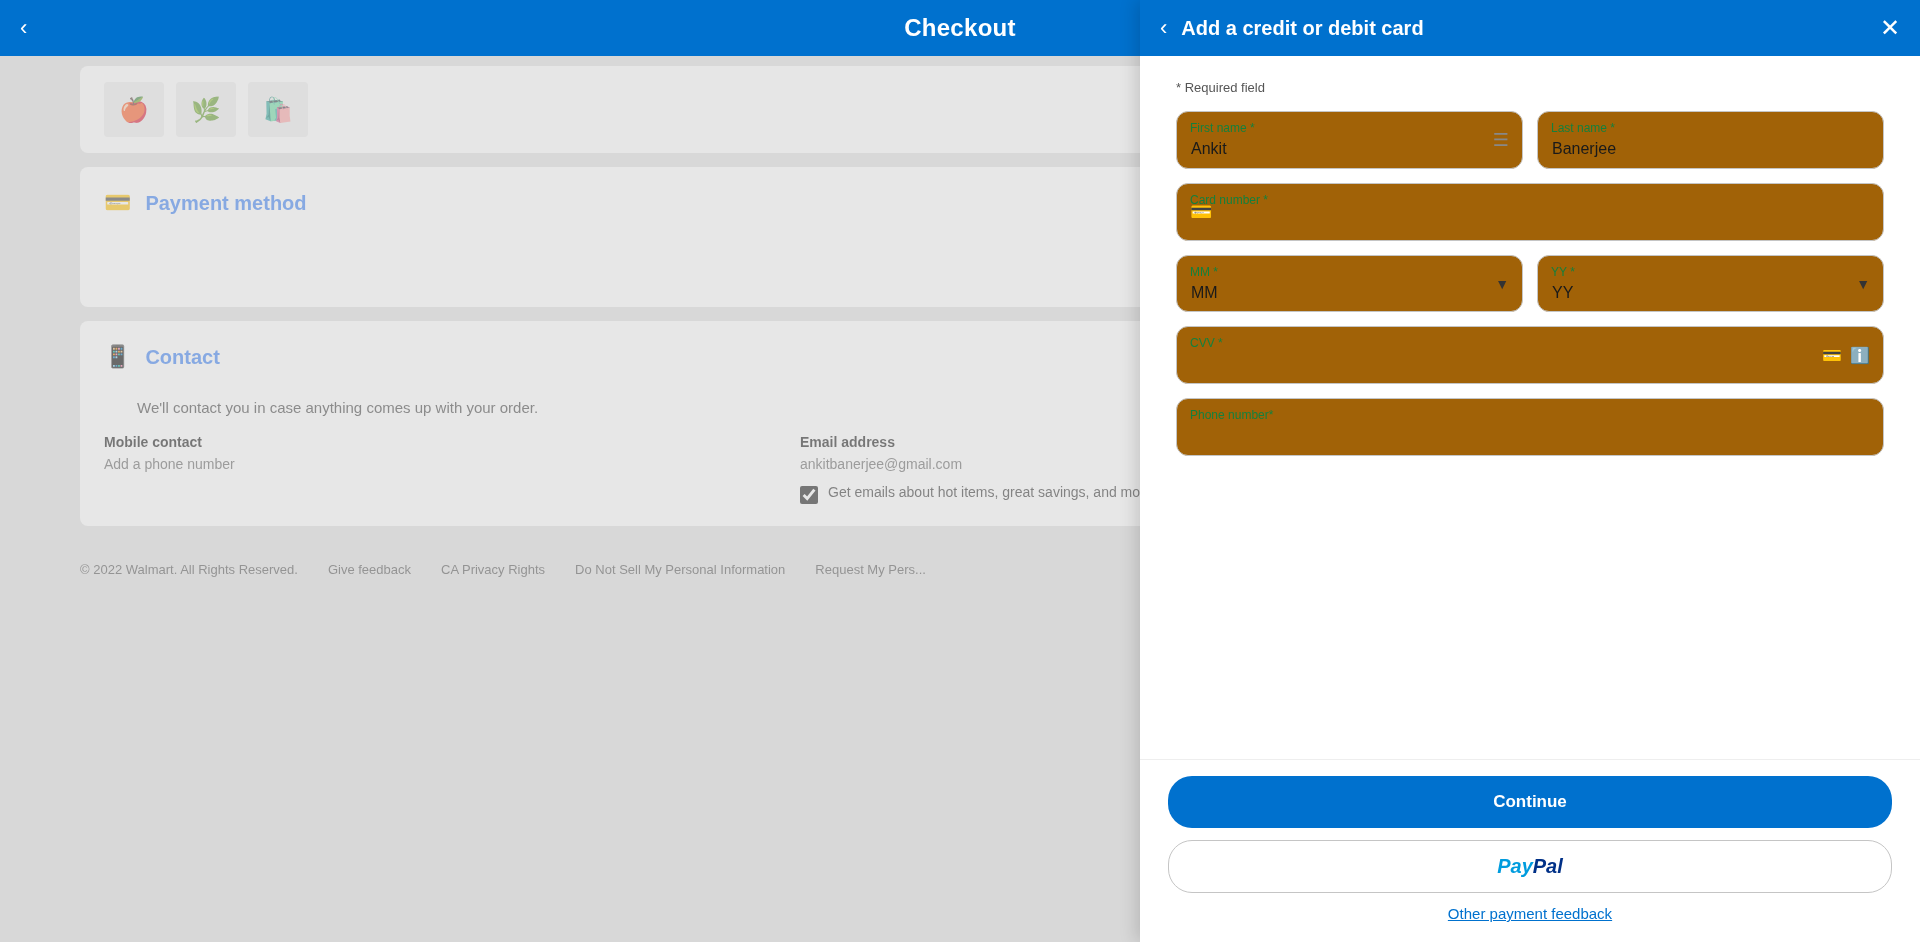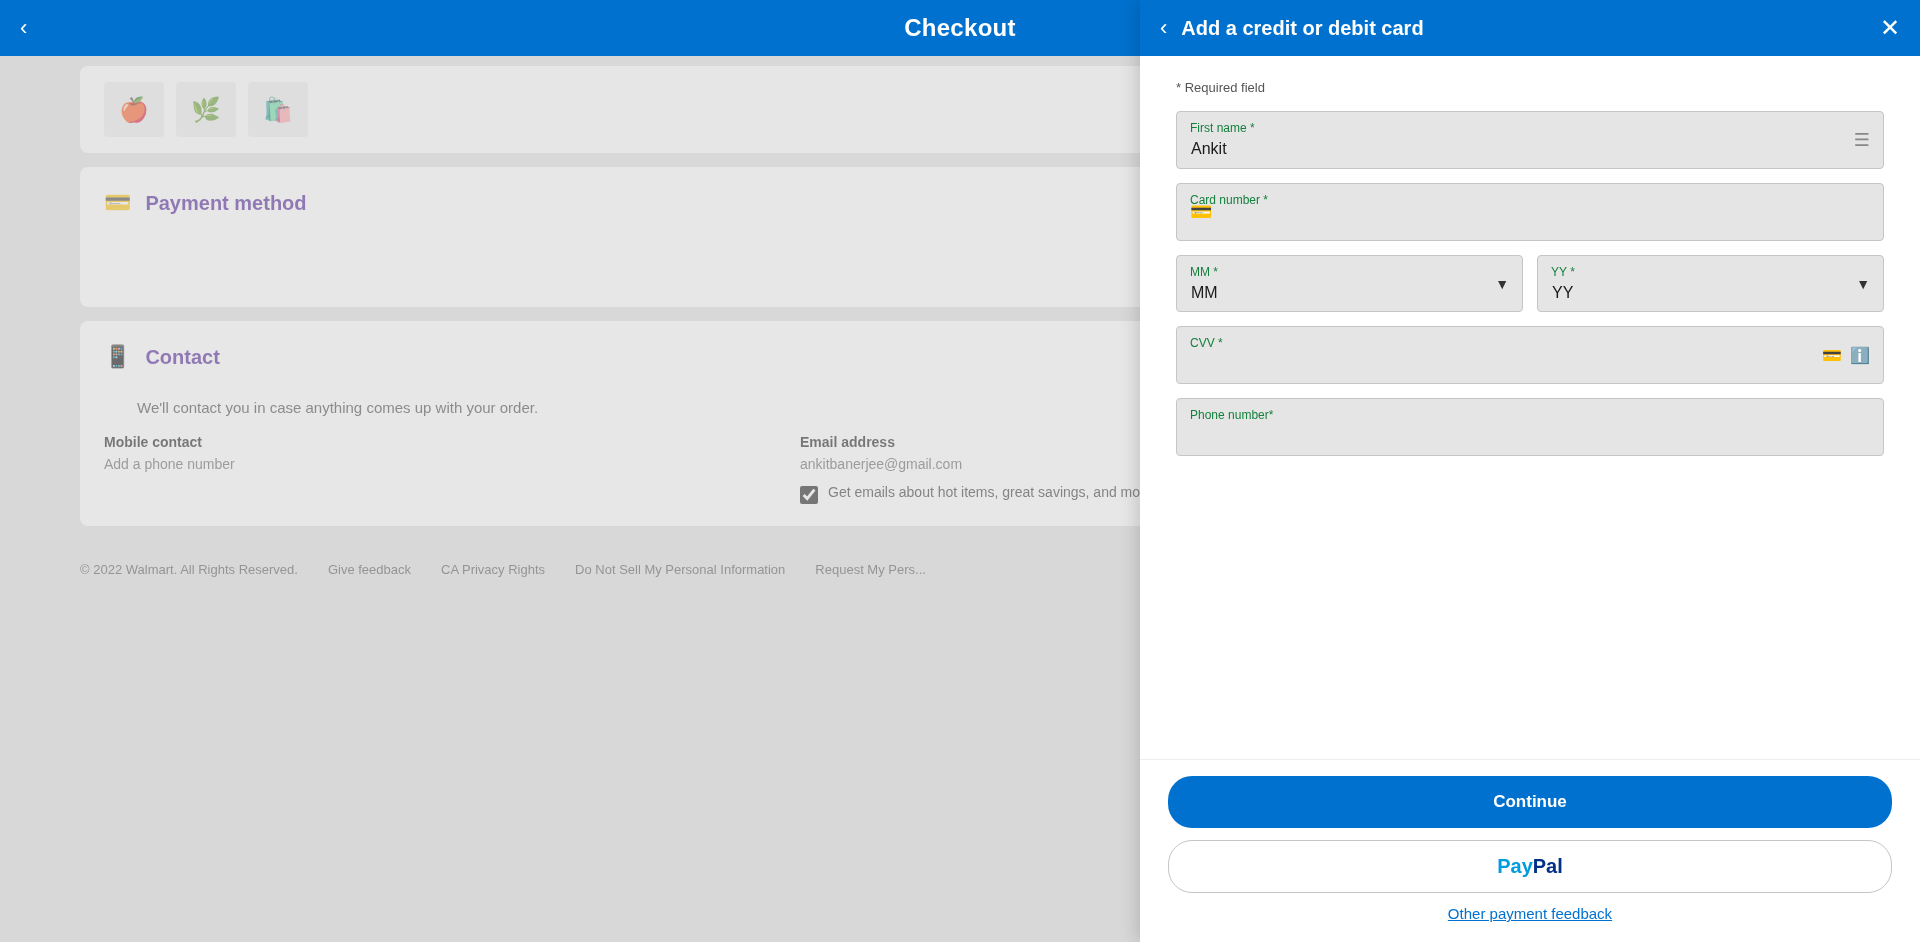--- a/index.html
+++ b/index.html
@@ -96,21 +96,21 @@
       align-items: center;
       gap: 14px;
     }
     .section-icon {
       font-size: 22px;
       color: #333;
     }
     .section-title {
       font-size: 20px;
       font-weight: 600;
-      color: #4c1d95;
+      color: #3b82f6;
     }
     .section-badge {
       display: flex;
       align-items: center;
       gap: 8px;
       color: #555;
       font-size: 15px;
     }
     .badge-circle {
       width: 28px;
@@ -340,25 +340,25 @@
       left: 14px;
       font-size: 12px;
       color: #15803d;
       pointer-events: none;
       z-index: 1;
       transition: all 0.2s;
     }
     .form-field input, .form-field select {
       width: 100%;
       border: 1.5px solid #c5c5c5;
-      border-radius: 4px;
+      border-radius: 12px;
       padding: 28px 14px 10px 14px;
       font-size: 16px;
       color: #1a1a1a;
-      background: #e5e5e5;
+      background: #a16207;
       outline: none;
       appearance: none;
       -webkit-appearance: none;
     }
     .form-field select {
       cursor: pointer;
     }
     .form-field .field-icon {
       position: absolute;
       right: 14px;
@@ -412,20 +412,21 @@
       width: 100%;
       background: white;
       border: 1.5px solid #c5c5c5;
       border-radius: 24px;
       padding: 14px;
       cursor: pointer;
       display: flex;
       align-items: center;
       justify-content: center;
       margin-bottom: 12px;
+      font-style: italic;
     }
     .paypal-text {
       font-size: 20px;
       font-weight: 800;
     }
     .paypal-blue { color: #009cde; }
     .paypal-dark { color: #003087; }
     .other-payment-link {
       display: block;
       text-align: center;
@@ -569,20 +570,24 @@
 
   <div class="panel-body">
     <p class="required-note">* Required field</p>
 
     <div class="form-row">
       <div class="form-field">
         <label>First name *</label>
         <input type="text" value="Ankit" style="">
         <span class="field-icon">☰</span>
       </div>
+      <div class="form-field">
+        <label>Last name *</label>
+        <input type="text" value="Banerjee" style="">
+      </div>
     </div>
 
     <div class="form-row">
       <div class="form-field card-field" style="flex:1;">
         <label>Card number *</label>
         <span class="card-icon-left">💳</span>
         <input type="text" style="padding-left: 44px;">
       </div>
     </div>
 

